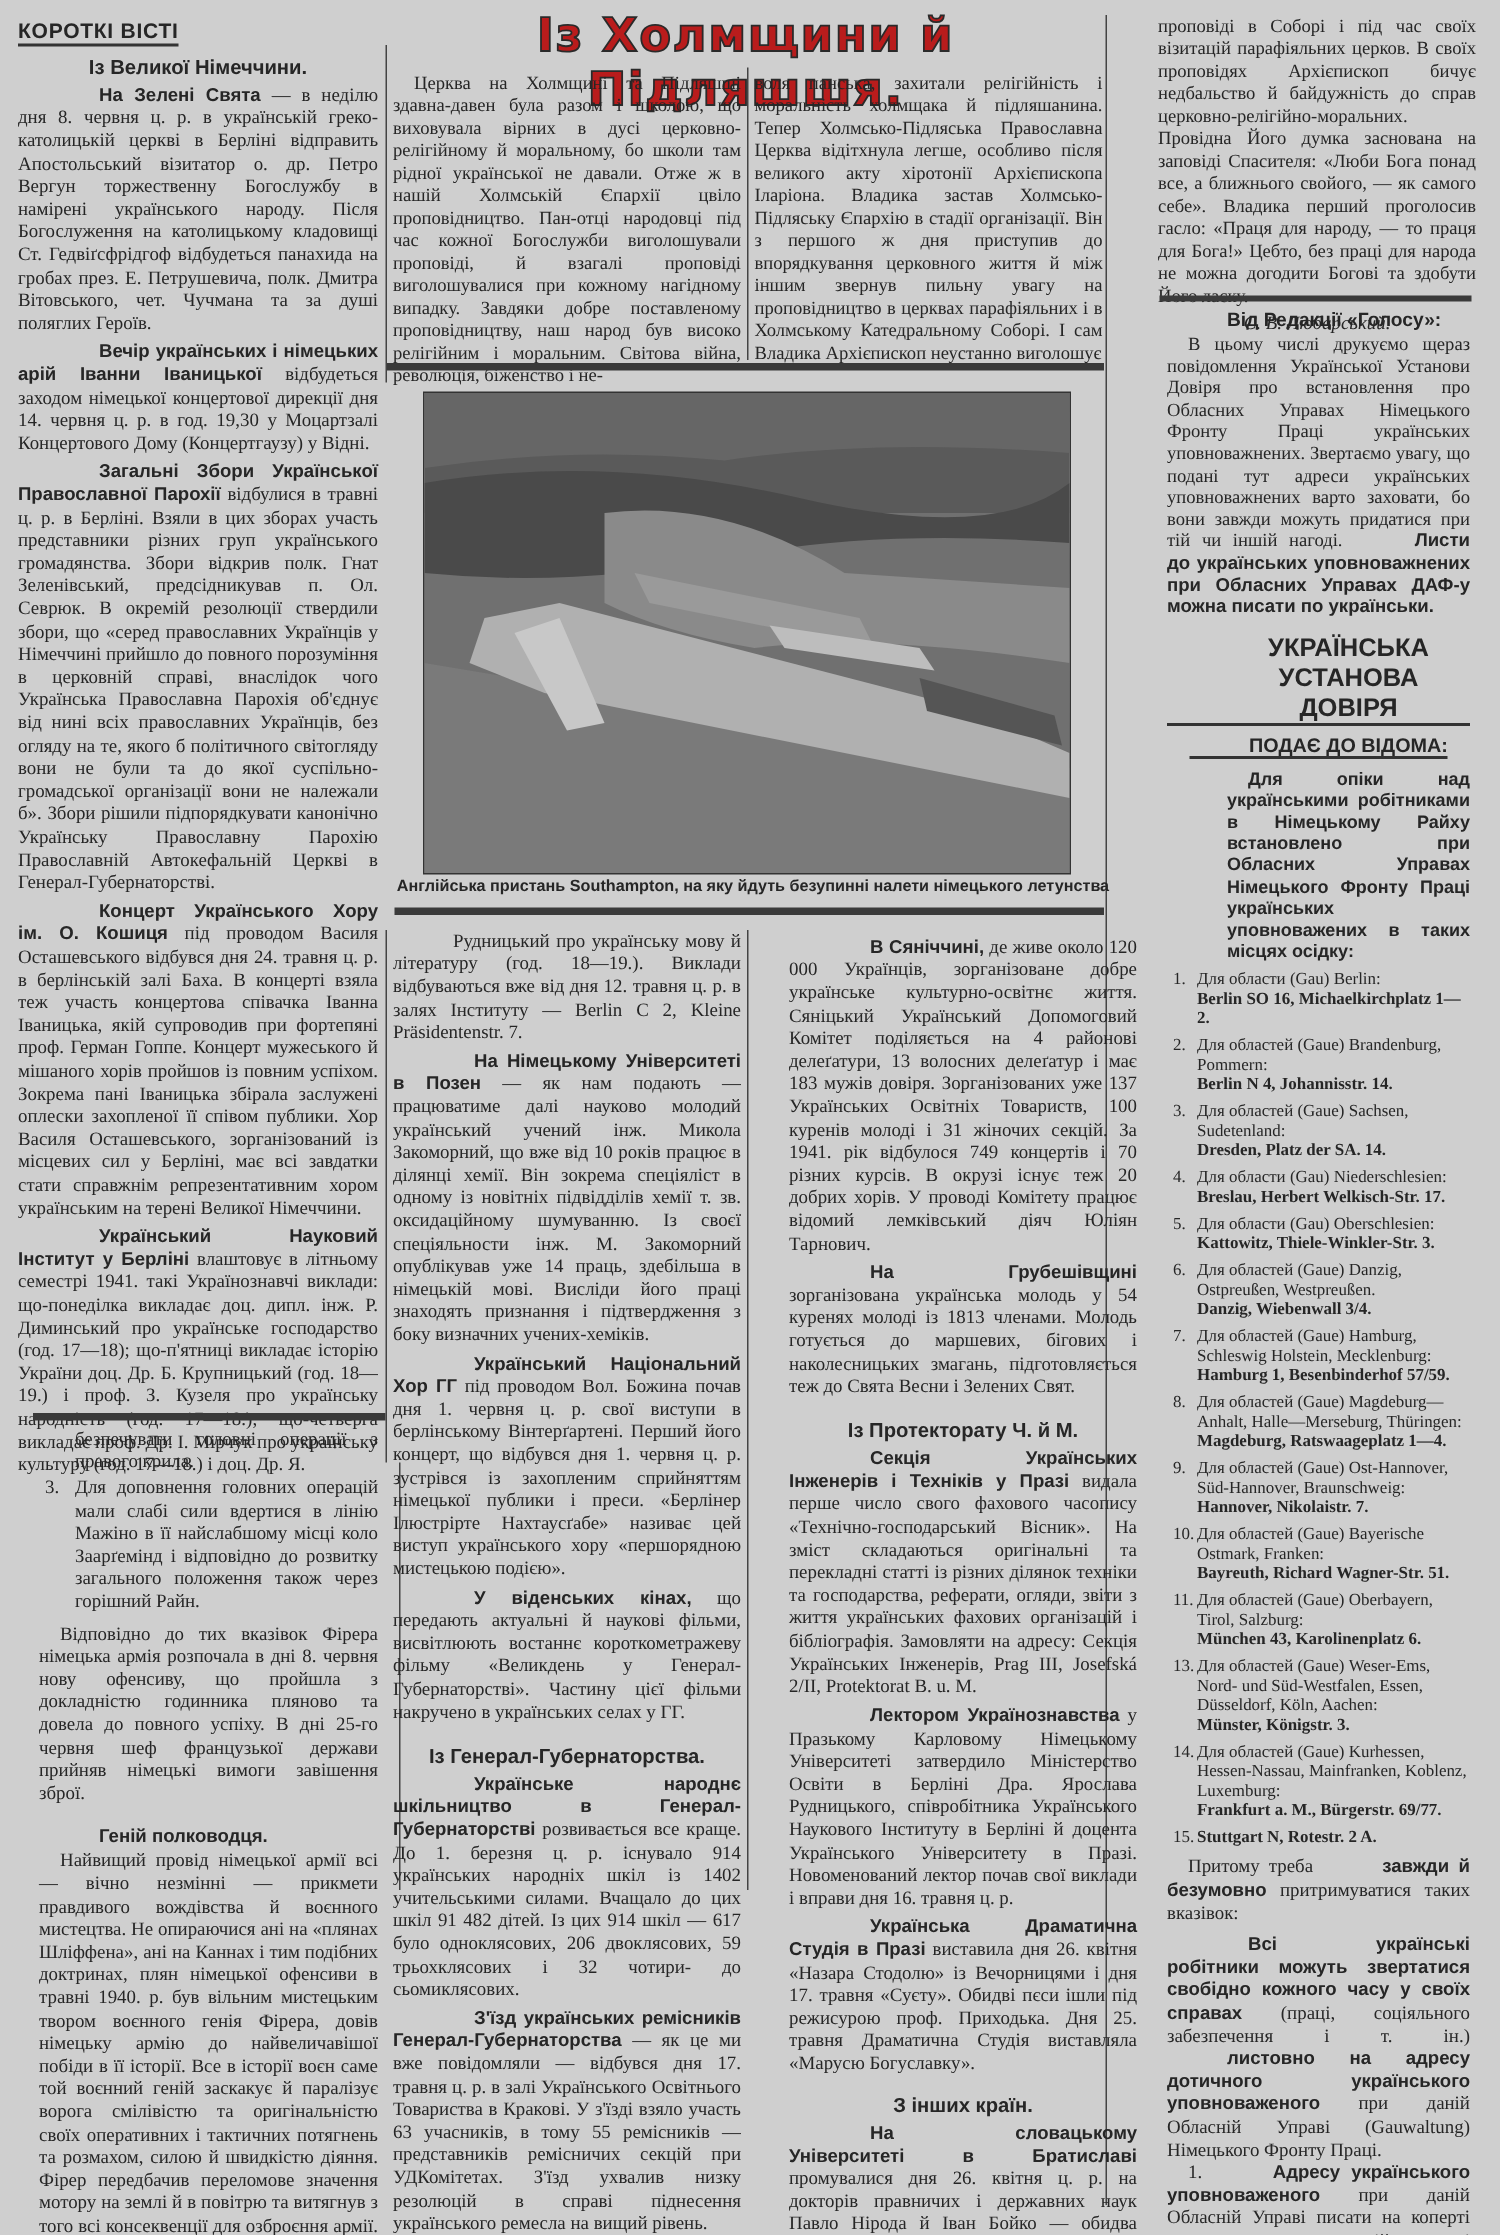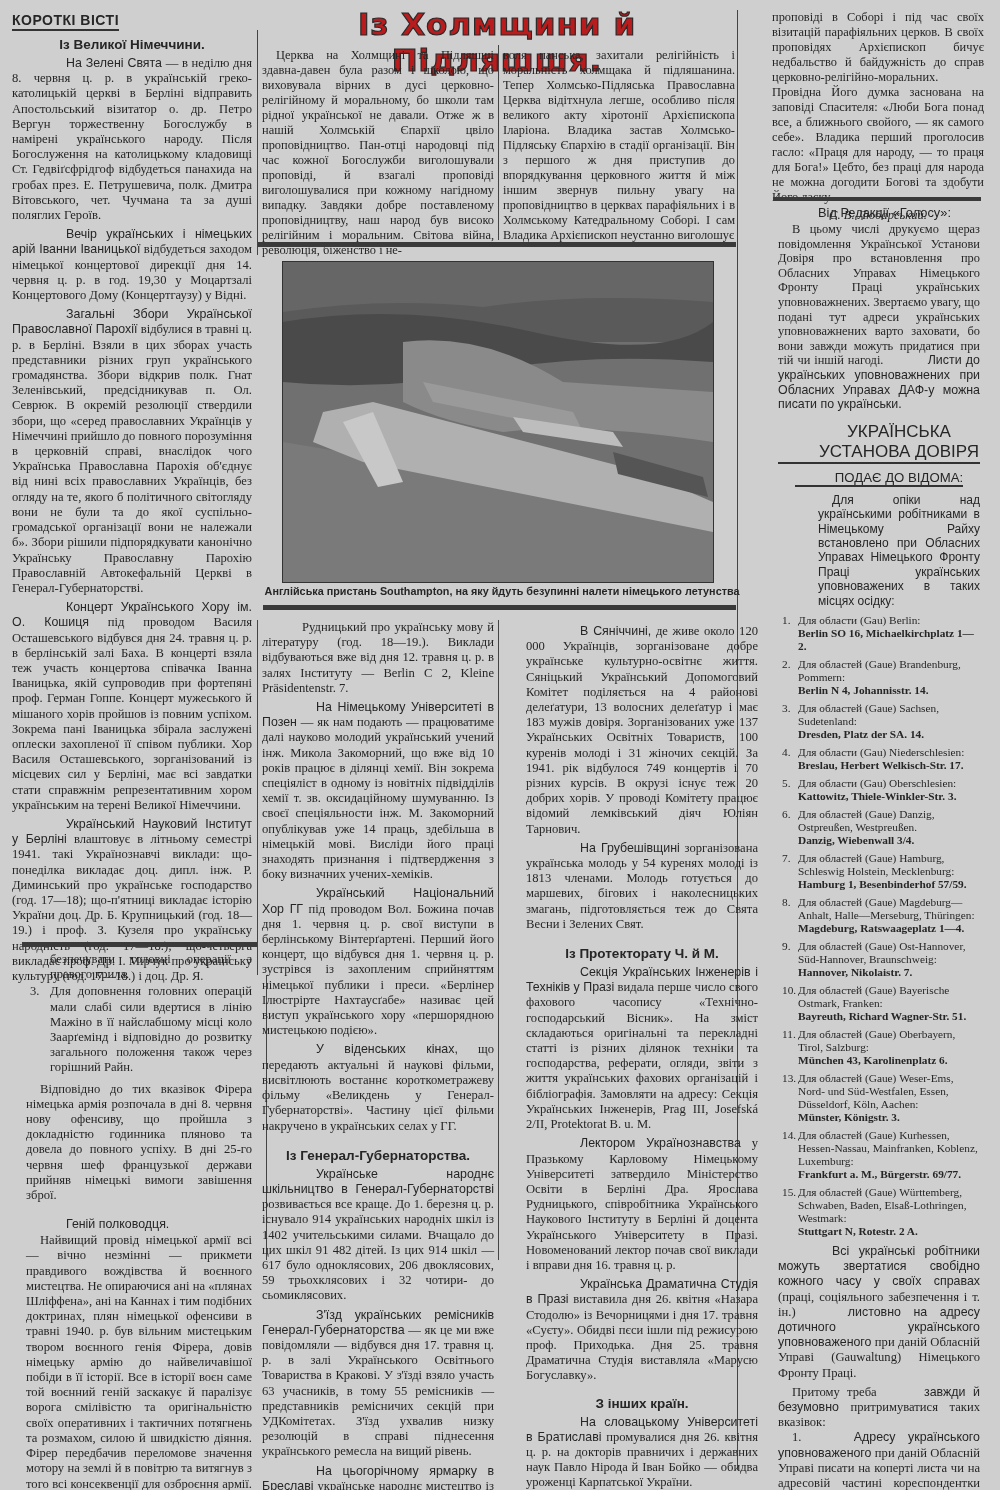--- a/index.html
+++ b/index.html
@@ -1,19 +1,19 @@
 <!DOCTYPE html>
 <html><head>
 <meta charset="utf-8">
 <style>
   html,body{margin:0;padding:0;}
   body{width:1000px;height:1490px;background:#cfcfcf;color:#262626;font-family:"Liberation Serif","DejaVu Serif",serif;position:relative;overflow:hidden;}
   .col{position:absolute;top:0;}
   p{margin:0;text-align:justify;font-size:12.6px;line-height:15.2px;text-indent:14px;hyphens:auto;}
-  .b{font-family:"Liberation Sans","DejaVu Sans",sans-serif;font-weight:normal;font-size:12.4px;padding-left:40px;}
+  .b{font-family:"Liberation Sans","DejaVu Sans",sans-serif;font-weight:bold;font-size:12.4px;padding-left:40px;}
   .sec{font-family:"Liberation Sans","DejaVu Sans",sans-serif;font-weight:bold;text-align:center;font-size:13.5px;margin:6px 0 2px;}
   .vrule{position:absolute;width:1px;background:#444;}
   .hbar{position:absolute;height:5px;background:#3a3a3a;}
   #c1{left:12px;width:240px;}
   .kv-title{font-family:"Liberation Sans",sans-serif;font-weight:bold;font-size:14px;letter-spacing:0.5px;display:inline-block;border-bottom:2px solid #333;padding-bottom:1px;margin:12px 0 6px 0;}
   .big-title{position:absolute;left:262px;top:6px;width:470px;text-align:center;font-family:"DejaVu Sans","Liberation Sans",sans-serif;font-weight:900;font-size:31px;letter-spacing:1px;color:#b91c1c;-webkit-text-stroke:1.2px #2a2a2a;}
   .photo{position:absolute;left:282px;top:261px;width:430px;height:320px;background:linear-gradient(180deg,#6c6c6c 0%,#8a8a8a 18%,#4e4e4e 36%,#7c7c7c 55%,#606060 70%,#737373 100%);border:1px solid #333;}
   .caption{position:absolute;left:262px;top:585px;width:480px;text-align:center;font-family:"Liberation Sans",sans-serif;font-weight:bold;font-size:10.8px;}
   .sig{text-align:center;font-style:italic;text-indent:0;margin-top:3px;}
   .list{font-size:11.3px;line-height:13px;margin:0 0 5px 0;text-indent:0;padding-left:20px;position:relative;text-align:left;}
@@ -138,26 +138,26 @@
       <div class="list"><span class="num">4.</span><span>Для области (Gau) Niederschlesien:</span><span class="addr">Breslau, Herbert Welkisch-Str. 17.</span></div>
       <div class="list"><span class="num">5.</span><span>Для области (Gau) Oberschlesien:</span><span class="addr">Kattowitz, Thiele-Winkler-Str. 3.</span></div>
       <div class="list"><span class="num">6.</span><span>Для областей (Gaue) Danzig, Ostpreußen, Westpreußen.</span><span class="addr">Danzig, Wiebenwall 3/4.</span></div>
       <div class="list"><span class="num">7.</span><span>Для областей (Gaue) Hamburg, Schleswig Holstein, Mecklenburg:</span><span class="addr">Hamburg 1, Besenbinderhof 57/59.</span></div>
       <div class="list"><span class="num">8.</span><span>Для областей (Gaue) Magdeburg—Anhalt, Halle—Merseburg, Thüringen:</span><span class="addr">Magdeburg, Ratswaageplatz 1—4.</span></div>
       <div class="list"><span class="num">9.</span><span>Для областей (Gaue) Ost-Hannover, Süd-Hannover, Braunschweig:</span><span class="addr">Hannover, Nikolaistr. 7.</span></div>
       <div class="list"><span class="num">10.</span><span>Для областей (Gaue) Bayerische Ostmark, Franken:</span><span class="addr">Bayreuth, Richard Wagner-Str. 51.</span></div>
       <div class="list"><span class="num">11.</span><span>Для областей (Gaue) Oberbayern, Tirol, Salzburg:</span><span class="addr">München 43, Karolinenplatz 6.</span></div>
       <div class="list"><span class="num">13.</span><span>Для областей (Gaue) Weser-Ems, Nord- und Süd-Westfalen, Essen, Düsseldorf, Köln, Aachen:</span><span class="addr">Münster, Königstr. 3.</span></div>
       <div class="list"><span class="num">14.</span><span>Для областей (Gaue) Kurhessen, Hessen-Nassau, Mainfranken, Koblenz, Luxemburg:</span><span class="addr">Frankfurt a. M., Bürgerstr. 69/77.</span></div>
-      <div class="list"><span class="num">15.</span><span>Для областей (Gaue) Württemberg, Schwaben, Baden, Elsaß-Lothringen, Westmark:</span><span class="addr">Stuttgart N, Rotestr. 2 A.</span></div>
+      <div class="list"><span class="num">15.</span><span class="addr">Stuttgart N, Rotestr. 2 A.</span></div>
     </div>
+  <p style="margin-top:4px">
+    <span>Притому треба </span><span class="b">завжди й безумовно</span><span> притримуватися таких вказівок:</span>
+  </p>
   <p style="margin-top:6px">
     <span class="b">Всі українські робітники можуть звертатися свобідно кожного часу у своїх справах</span><span> (праці, соціяльного забезпечення і т. ін.) </span><span class="b">листовно на адресу дотичного українського уповноваженого</span><span> при даній Обласній Управі (Gauwaltung) Німецького Фронту Праці.</span>
-  </p>
-  <p style="margin-top:4px">
-    <span>Притому треба </span><span class="b">завжди й безумовно</span><span> притримуватися таких вказівок:</span>
   </p>
   <p>
     <span>1.</span>
     <span class="b">Адресу українського уповноваженого</span><span> при даній Обласній Управі писати на коперті листа чи на адресовій частині кореспондентки (листівки) </span>
   </p>
 
 </div>
 
 </body></html>

